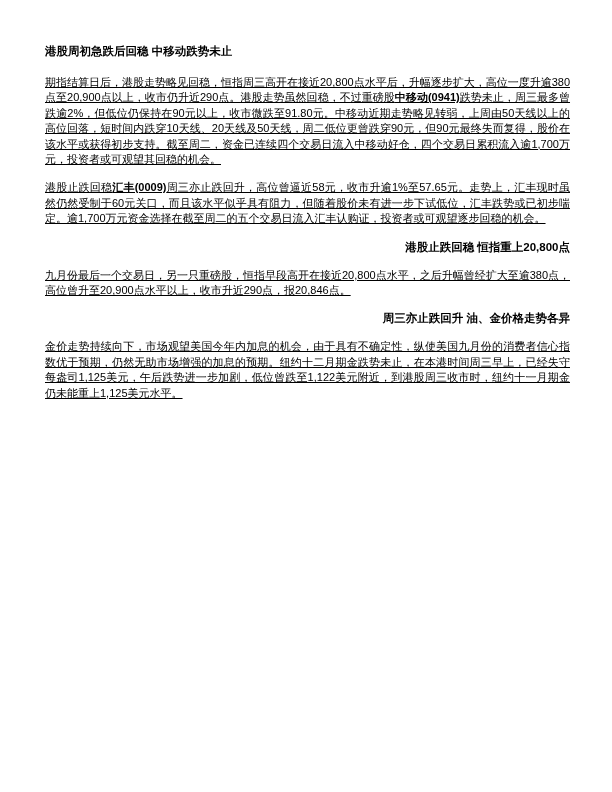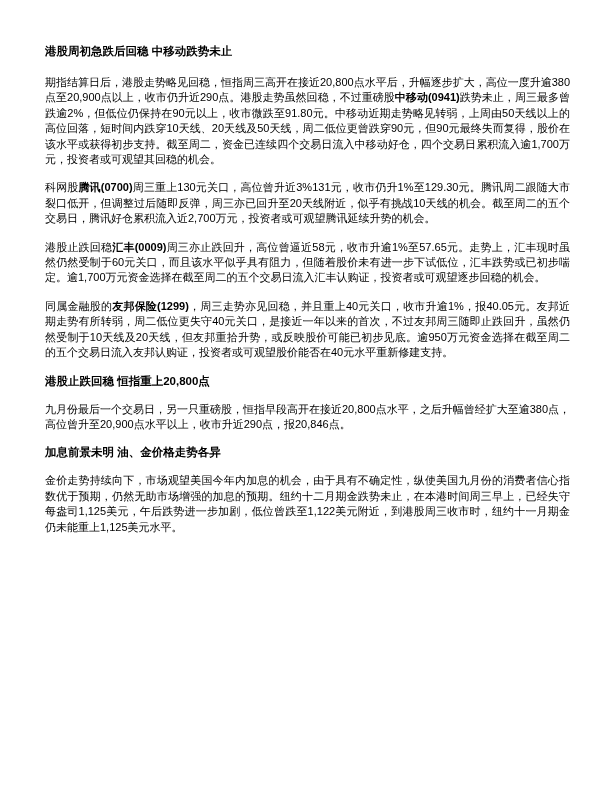--- a/index.html
+++ b/index.html
@@ -23,47 +23,47 @@
     font-size: 11.5px;
     font-weight: bold;
     margin: 0 0 16px 0;
     line-height: 15px;
   }
   .subhead {
     font-size: 11.5px;
     font-weight: bold;
     margin: 0 0 13px 0;
     line-height: 15px;
+    text-align: right;
   }
   p.body-para {
     margin: 0 0 13px 0;
     text-align: justify;
+    text-decoration: underline;
   }
   p.body-para b {
     font-weight: bold;
   }
 </style>
 </head>
 <body>
 
 <div class="page">
 
   <div class="headline">港股周初急跌后回稳 中移动跌势未止</div>
 
   <p class="body-para"><span>期指结算日后，港股走势略见回稳，恒指周三高开在接近20,800点水平后，升幅逐步扩大，高位一度升逾380点至20,900点以上，收市仍升近290点。港股走势虽然回稳，不过重磅股</span><b>中移动(0941)</b><span>跌势未止，周三最多曾跌逾2%，但低位仍保持在90元以上，收市微跌至91.80元。中移动近期走势略见转弱，上周由50天线以上的高位回落，短时间内跌穿10天线、20天线及50天线，周二低位更曾跌穿90元，但90元最终失而复得，股价在该水平或获得初步支持。截至周二，资金已连续四个交易日流入中移动好仓，四个交易日累积流入逾1,700万元，投资者或可观望其回稳的机会。</span></p>
 
-  <p class="body-para"><span>科网股</span><b>腾讯(0700)</b><span>周三重上130元关口，高位曾升近3%131元，收市仍升1%至129.30元。腾讯周二跟随大市裂口低开，但调整过后随即反弹，周三亦已回升至20天线附近，似乎有挑战10天线的机会。截至周二的五个交易日，腾讯好仓累积流入近2,700万元，投资者或可观望腾讯延续升势的机会。</span></p>
 
   <p class="body-para"><span>港股止跌回稳</span><b>汇丰(0009)</b><span>周三亦止跌回升，高位曾逼近58元，收市升逾1%至57.65元。走势上，汇丰现时虽然仍然受制于60元关口，而且该水平似乎具有阻力，但随着股价未有进一步下试低位，汇丰跌势或已初步喘定。逾1,700万元资金选择在截至周二的五个交易日流入汇丰认购证，投资者或可观望逐步回稳的机会。</span></p>
 
-  <p class="body-para"><span>同属金融股的</span><b>友邦保险(1299)</b><span>，周三走势亦见回稳，并且重上40元关口，收市升逾1%，报40.05元。友邦近期走势有所转弱，周二低位更失守40元关口，是接近一年以来的首次，不过友邦周三随即止跌回升，虽然仍然受制于10天线及20天线，但友邦重拾升势，或反映股价可能已初步见底。逾950万元资金选择在截至周二的五个交易日流入友邦认购证，投资者或可观望股价能否在40元水平重新修建支持。</span></p>
 
   <div class="subhead">港股止跌回稳 恒指重上20,800点</div>
 
   <p class="body-para"><span>九月份最后一个交易日，另一只重磅股，恒指早段高开在接近20,800点水平，之后升幅曾经扩大至逾380点，高位曾升至20,900点水平以上，收市升近290点，报20,846点。</span></p>
 
 
 
-  <div class="subhead">加息前景未明 油、金价格走势各异</div>
+  <div class="subhead">周三亦止跌回升 油、金价格走势各异</div>
 
   <p class="body-para"><span>金价走势持续向下，市场观望美国今年内加息的机会，由于具有不确定性，纵使美国九月份的消费者信心指数优于预期，仍然无助市场增强的加息的预期。纽约十二月期金跌势未止，在本港时间周三早上，已经失守每盎司1,125美元，午后跌势进一步加剧，低位曾跌至1,122美元附近，到港股周三收市时，纽约十一月期金仍未能重上1,125美元水平。</span></p>
 
 </div>
 
 </body></html>

